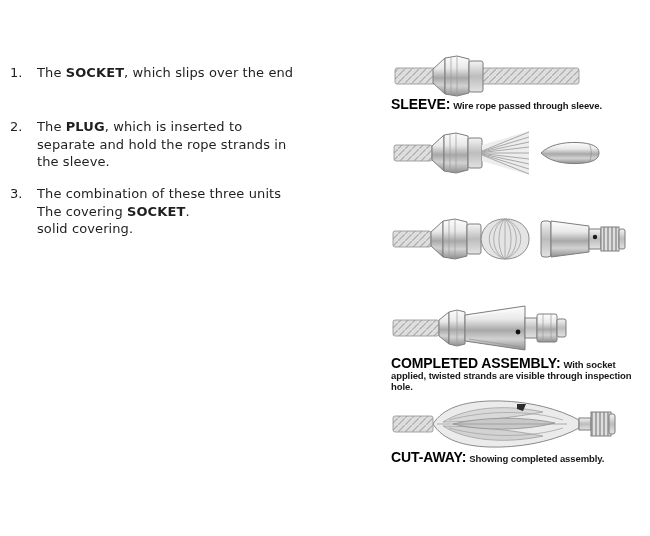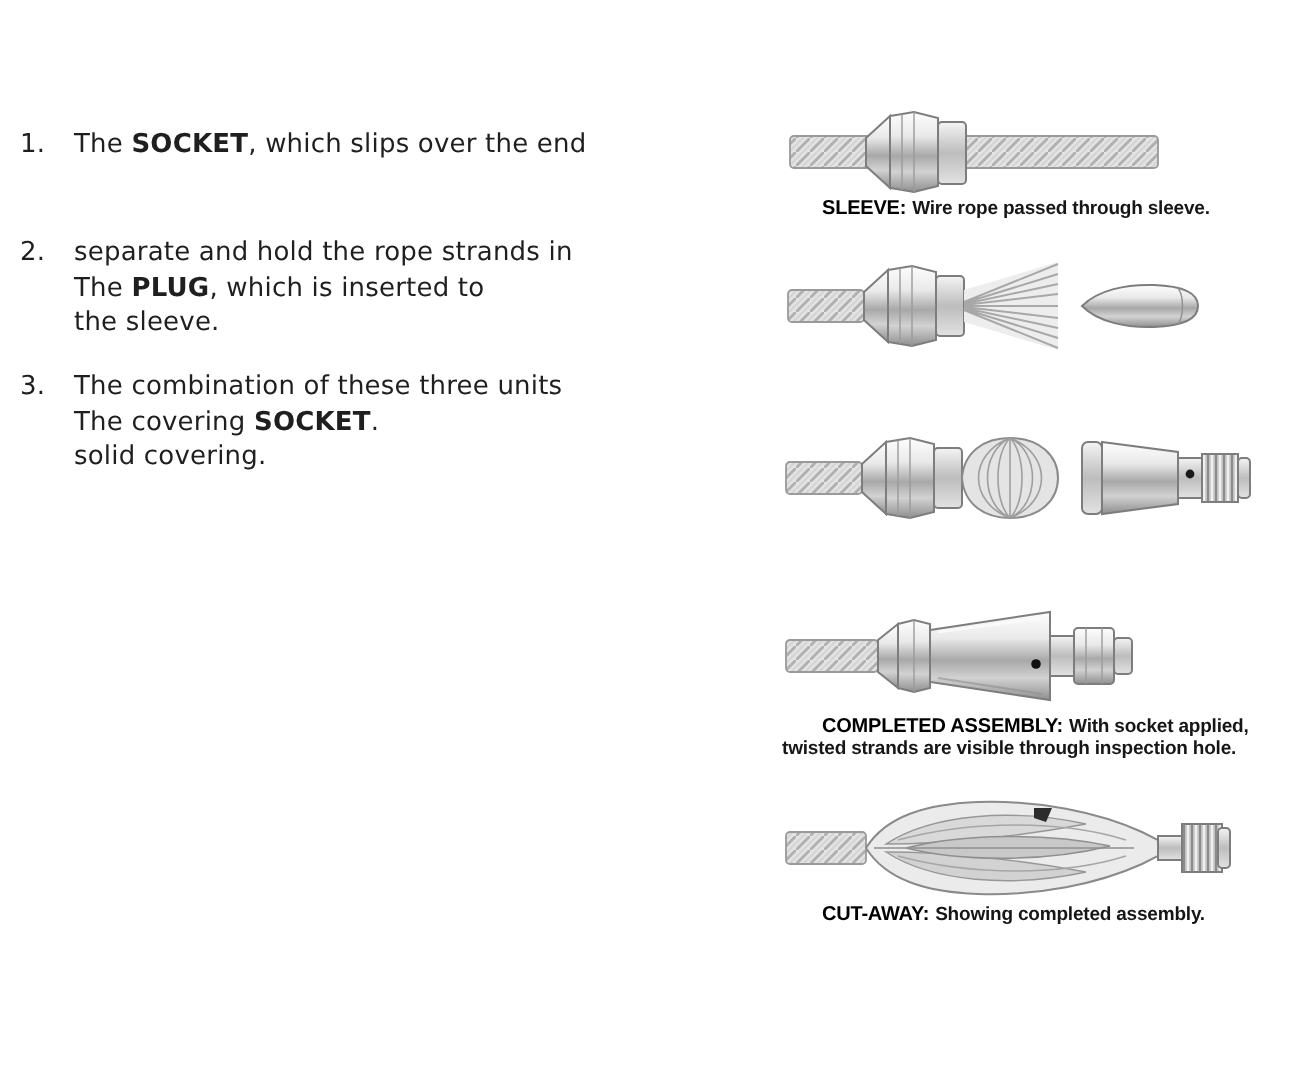--- a/index.html
+++ b/index.html
@@ -19,21 +19,21 @@
   
   .fig { position:absolute; left:391px; }
   .fig svg { display:block; }
   #fig1 { top:55px; } #fig2 { top:128px; } #fig3 { top:213px; }
   #fig4 { top:302px; } #fig5 { top:397px; }
   .caption {
     position:absolute; left:391px; width:258px;
     font-family:"Liberation Sans",sans-serif; font-weight:bold;
     font-size:9.5px; line-height:11px; letter-spacing:-0.1px; color:#161616;
   }
-  .caption .term { font-size:10px; color:#000;margin-left:20px; }
+  .caption .term { font-size:14px; color:#000; }
   .caption .ctext { margin-left:3px; }
   #cap1 { top:99px; } #cap2 { top:181px; } #cap3 { top:266px; }
   #cap4 { top:358px; } #cap5 { top:452px; }
 </style>
 </head>
 <body>
 
 <svg width="0" height="0" style="position:absolute" aria-hidden="true">
   <defs>
     <linearGradient id="gm" x1="0" y1="0" x2="0" y2="1">
@@ -66,22 +66,22 @@
   <div class="item" id="item1">
     <span class="num">1.</span>
     <div>
       <div class="line"><span>The </span><b>SOCKET</b><span>, which slips over the end</span></div>
     </div>
   </div>
 
   <div class="item" id="item2">
     <span class="num">2.</span>
     <div>
+      <div class="line"><span>The </span><b>PLUG</b><span>, which is inserted to</span></div>
       <div class="line">separate and hold the rope strands in</div>
-      <div class="line"><span>The </span><b>PLUG</b><span>, which is inserted to</span></div>
       <div class="line">the sleeve.</div>
     </div>
   </div>
 
   <div class="item" id="item3">
     <span class="num">3.</span>
     <div>
       <div class="line">The combination of these three units</div>
       <div class="line"><span>The covering </span><b>SOCKET</b><span>.</span></div>
       <div class="line">solid covering.</div>

